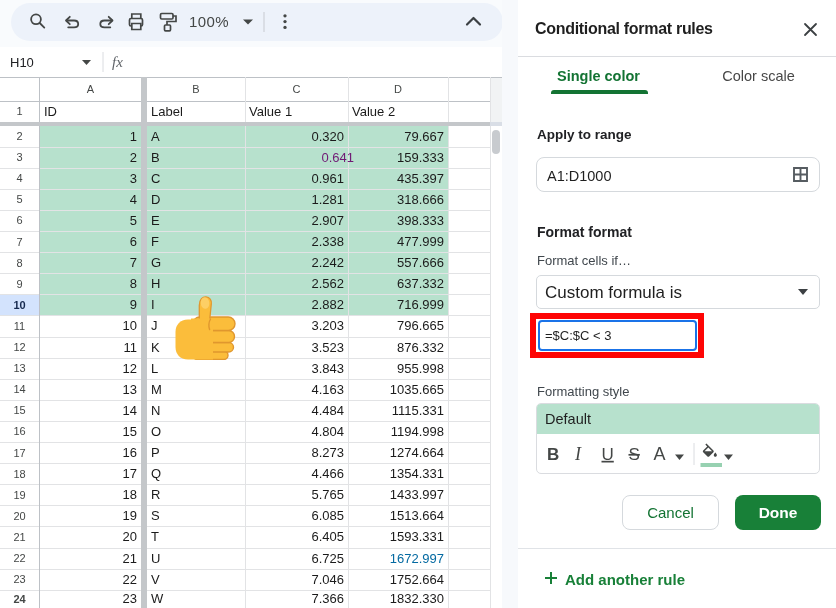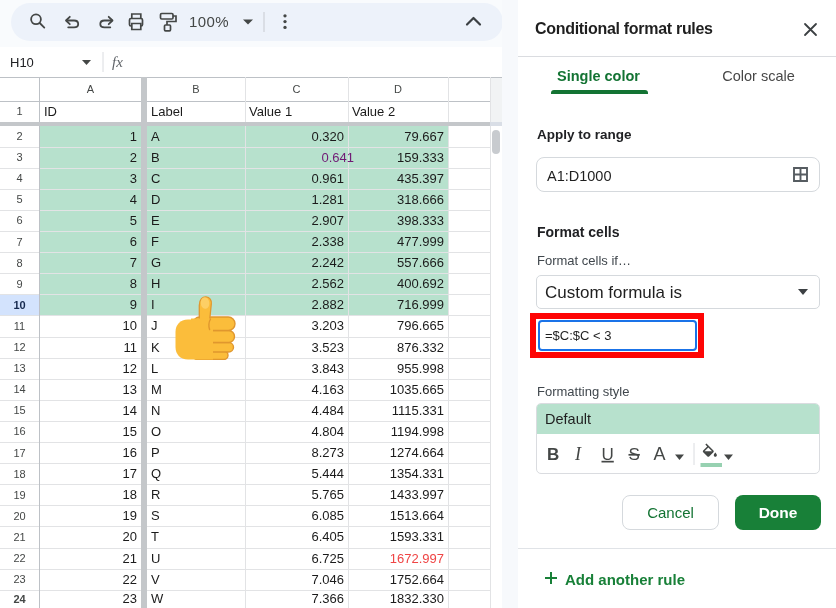--- a/index.html
+++ b/index.html
@@ -121,21 +121,21 @@
 <div class="abs" style="left:151px;top:231.0px;height:21.1px;display:flex;align-items:center;font-size:13px;color:#1b1b1b">F</div>
 <div class="abs" style="left:245px;top:231.0px;width:99px;height:21.1px;display:flex;align-items:center;justify-content:flex-end;font-size:13px;color:#1b1b1b">2.338</div>
 <div class="abs" style="left:348px;top:231.0px;width:96px;height:21.1px;display:flex;align-items:center;justify-content:flex-end;font-size:13px;color:#1b1b1b">477.999</div>
 <div class="abs" style="left:40px;top:252.1px;width:97px;height:21.1px;display:flex;align-items:center;justify-content:flex-end;font-size:13px;color:#1b1b1b">7</div>
 <div class="abs" style="left:151px;top:252.1px;height:21.1px;display:flex;align-items:center;font-size:13px;color:#1b1b1b">G</div>
 <div class="abs" style="left:245px;top:252.1px;width:99px;height:21.1px;display:flex;align-items:center;justify-content:flex-end;font-size:13px;color:#1b1b1b">2.242</div>
 <div class="abs" style="left:348px;top:252.1px;width:96px;height:21.1px;display:flex;align-items:center;justify-content:flex-end;font-size:13px;color:#1b1b1b">557.666</div>
 <div class="abs" style="left:40px;top:273.2px;width:97px;height:21.1px;display:flex;align-items:center;justify-content:flex-end;font-size:13px;color:#1b1b1b">8</div>
 <div class="abs" style="left:151px;top:273.2px;height:21.1px;display:flex;align-items:center;font-size:13px;color:#1b1b1b">H</div>
 <div class="abs" style="left:245px;top:273.2px;width:99px;height:21.1px;display:flex;align-items:center;justify-content:flex-end;font-size:13px;color:#1b1b1b">2.562</div>
-<div class="abs" style="left:348px;top:273.2px;width:96px;height:21.1px;display:flex;align-items:center;justify-content:flex-end;font-size:13px;color:#1b1b1b">400.692</div>
+<div class="abs" style="left:348px;top:273.2px;width:96px;height:21.1px;display:flex;align-items:center;justify-content:flex-end;font-size:13px;color:#1b1b1b">637.332</div>
 <div class="abs" style="left:40px;top:294.3px;width:97px;height:21.1px;display:flex;align-items:center;justify-content:flex-end;font-size:13px;color:#1b1b1b">9</div>
 <div class="abs" style="left:151px;top:294.3px;height:21.1px;display:flex;align-items:center;font-size:13px;color:#1b1b1b">I</div>
 <div class="abs" style="left:245px;top:294.3px;width:99px;height:21.1px;display:flex;align-items:center;justify-content:flex-end;font-size:13px;color:#1b1b1b">2.882</div>
 <div class="abs" style="left:348px;top:294.3px;width:96px;height:21.1px;display:flex;align-items:center;justify-content:flex-end;font-size:13px;color:#1b1b1b">716.999</div>
 <div class="abs" style="left:40px;top:315.4px;width:97px;height:21.1px;display:flex;align-items:center;justify-content:flex-end;font-size:13px;color:#1b1b1b">10</div>
 <div class="abs" style="left:151px;top:315.4px;height:21.1px;display:flex;align-items:center;font-size:13px;color:#1b1b1b">J</div>
 <div class="abs" style="left:245px;top:315.4px;width:99px;height:21.1px;display:flex;align-items:center;justify-content:flex-end;font-size:13px;color:#1b1b1b">3.203</div>
 <div class="abs" style="left:348px;top:315.4px;width:96px;height:21.1px;display:flex;align-items:center;justify-content:flex-end;font-size:13px;color:#1b1b1b">796.665</div>
 <div class="abs" style="left:40px;top:336.5px;width:97px;height:21.1px;display:flex;align-items:center;justify-content:flex-end;font-size:13px;color:#1b1b1b">11</div>
 <div class="abs" style="left:151px;top:336.5px;height:21.1px;display:flex;align-items:center;font-size:13px;color:#1b1b1b">K</div>
@@ -156,38 +156,38 @@
 <div class="abs" style="left:40px;top:420.9px;width:97px;height:21.1px;display:flex;align-items:center;justify-content:flex-end;font-size:13px;color:#1b1b1b">15</div>
 <div class="abs" style="left:151px;top:420.9px;height:21.1px;display:flex;align-items:center;font-size:13px;color:#1b1b1b">O</div>
 <div class="abs" style="left:245px;top:420.9px;width:99px;height:21.1px;display:flex;align-items:center;justify-content:flex-end;font-size:13px;color:#1b1b1b">4.804</div>
 <div class="abs" style="left:348px;top:420.9px;width:96px;height:21.1px;display:flex;align-items:center;justify-content:flex-end;font-size:13px;color:#1b1b1b">1194.998</div>
 <div class="abs" style="left:40px;top:442.0px;width:97px;height:21.1px;display:flex;align-items:center;justify-content:flex-end;font-size:13px;color:#1b1b1b">16</div>
 <div class="abs" style="left:151px;top:442.0px;height:21.1px;display:flex;align-items:center;font-size:13px;color:#1b1b1b">P</div>
 <div class="abs" style="left:245px;top:442.0px;width:99px;height:21.1px;display:flex;align-items:center;justify-content:flex-end;font-size:13px;color:#1b1b1b">8.273</div>
 <div class="abs" style="left:348px;top:442.0px;width:96px;height:21.1px;display:flex;align-items:center;justify-content:flex-end;font-size:13px;color:#1b1b1b">1274.664</div>
 <div class="abs" style="left:40px;top:463.1px;width:97px;height:21.1px;display:flex;align-items:center;justify-content:flex-end;font-size:13px;color:#1b1b1b">17</div>
 <div class="abs" style="left:151px;top:463.1px;height:21.1px;display:flex;align-items:center;font-size:13px;color:#1b1b1b">Q</div>
-<div class="abs" style="left:245px;top:463.1px;width:99px;height:21.1px;display:flex;align-items:center;justify-content:flex-end;font-size:13px;color:#1b1b1b">5.444</div>
+<div class="abs" style="left:245px;top:463.1px;width:99px;height:21.1px;display:flex;align-items:center;justify-content:flex-end;font-size:13px;color:#1b1b1b">4.466</div>
 <div class="abs" style="left:348px;top:463.1px;width:96px;height:21.1px;display:flex;align-items:center;justify-content:flex-end;font-size:13px;color:#1b1b1b">1354.331</div>
 <div class="abs" style="left:40px;top:484.2px;width:97px;height:21.1px;display:flex;align-items:center;justify-content:flex-end;font-size:13px;color:#1b1b1b">18</div>
 <div class="abs" style="left:151px;top:484.2px;height:21.1px;display:flex;align-items:center;font-size:13px;color:#1b1b1b">R</div>
 <div class="abs" style="left:245px;top:484.2px;width:99px;height:21.1px;display:flex;align-items:center;justify-content:flex-end;font-size:13px;color:#1b1b1b">5.765</div>
 <div class="abs" style="left:348px;top:484.2px;width:96px;height:21.1px;display:flex;align-items:center;justify-content:flex-end;font-size:13px;color:#1b1b1b">1433.997</div>
 <div class="abs" style="left:40px;top:505.3px;width:97px;height:21.1px;display:flex;align-items:center;justify-content:flex-end;font-size:13px;color:#1b1b1b">19</div>
 <div class="abs" style="left:151px;top:505.3px;height:21.1px;display:flex;align-items:center;font-size:13px;color:#1b1b1b">S</div>
 <div class="abs" style="left:245px;top:505.3px;width:99px;height:21.1px;display:flex;align-items:center;justify-content:flex-end;font-size:13px;color:#1b1b1b">6.085</div>
 <div class="abs" style="left:348px;top:505.3px;width:96px;height:21.1px;display:flex;align-items:center;justify-content:flex-end;font-size:13px;color:#1b1b1b">1513.664</div>
 <div class="abs" style="left:40px;top:526.4px;width:97px;height:21.1px;display:flex;align-items:center;justify-content:flex-end;font-size:13px;color:#1b1b1b">20</div>
 <div class="abs" style="left:151px;top:526.4px;height:21.1px;display:flex;align-items:center;font-size:13px;color:#1b1b1b">T</div>
 <div class="abs" style="left:245px;top:526.4px;width:99px;height:21.1px;display:flex;align-items:center;justify-content:flex-end;font-size:13px;color:#1b1b1b">6.405</div>
 <div class="abs" style="left:348px;top:526.4px;width:96px;height:21.1px;display:flex;align-items:center;justify-content:flex-end;font-size:13px;color:#1b1b1b">1593.331</div>
 <div class="abs" style="left:40px;top:547.5px;width:97px;height:21.1px;display:flex;align-items:center;justify-content:flex-end;font-size:13px;color:#1b1b1b">21</div>
 <div class="abs" style="left:151px;top:547.5px;height:21.1px;display:flex;align-items:center;font-size:13px;color:#1b1b1b">U</div>
 <div class="abs" style="left:245px;top:547.5px;width:99px;height:21.1px;display:flex;align-items:center;justify-content:flex-end;font-size:13px;color:#1b1b1b">6.725</div>
-<div class="abs" style="left:348px;top:547.5px;width:96px;height:21.1px;display:flex;align-items:center;justify-content:flex-end;font-size:13px;color:#ef4444">1672.997</div>
+<div class="abs" style="left:348px;top:547.5px;width:96px;height:21.1px;display:flex;align-items:center;justify-content:flex-end;font-size:13px;color:#0369a1">1672.997</div>
 <div class="abs" style="left:40px;top:568.6px;width:97px;height:21.1px;display:flex;align-items:center;justify-content:flex-end;font-size:13px;color:#1b1b1b">22</div>
 <div class="abs" style="left:151px;top:568.6px;height:21.1px;display:flex;align-items:center;font-size:13px;color:#1b1b1b">V</div>
 <div class="abs" style="left:245px;top:568.6px;width:99px;height:21.1px;display:flex;align-items:center;justify-content:flex-end;font-size:13px;color:#1b1b1b">7.046</div>
 <div class="abs" style="left:348px;top:568.6px;width:96px;height:21.1px;display:flex;align-items:center;justify-content:flex-end;font-size:13px;color:#1b1b1b">1752.664</div>
 <div class="abs" style="left:40px;top:589.7px;width:97px;height:18.3px;display:flex;align-items:center;justify-content:flex-end;font-size:13px;color:#1b1b1b">23</div>
 <div class="abs" style="left:151px;top:589.7px;height:18.3px;display:flex;align-items:center;font-size:13px;color:#1b1b1b">W</div>
 <div class="abs" style="left:245px;top:589.7px;width:99px;height:18.3px;display:flex;align-items:center;justify-content:flex-end;font-size:13px;color:#1b1b1b">7.366</div>
 <div class="abs" style="left:348px;top:589.7px;width:96px;height:18.3px;display:flex;align-items:center;justify-content:flex-end;font-size:13px;color:#1b1b1b">1832.330</div>
 <div class="abs" style="left:492px;top:130px;width:8px;height:24px;background:#c8cbcf;border-radius:4px"></div>
 <svg class="abs" style="left:175px;top:296px" width="61" height="64" viewBox="0 0 61 64">
@@ -211,21 +211,21 @@
 <div class="abs" style="left:518px;top:56px;width:318px;height:1px;background:#dadce0"></div>
 <div class="abs" style="left:550px;top:68px;width:97px;text-align:center;font-size:14.5px;font-weight:bold;color:#137333">Single color</div>
 <div class="abs" style="left:710px;top:68px;width:97px;text-align:center;font-size:14.5px;color:#474747">Color scale</div>
 <div class="abs" style="left:551px;top:90px;width:97px;height:3.5px;background:#137333;border-radius:3px 3px 0 0"></div>
 <div class="abs" style="left:537px;top:127px;font-size:13.5px;font-weight:bold;color:#202124">Apply to range</div>
 <div class="abs" style="left:536px;top:157px;width:284px;height:35px;border:1px solid #d5d9dd;border-radius:8px;background:#fff"></div>
 <div class="abs" style="left:547px;top:158px;height:35px;display:flex;align-items:center;font-size:14.5px;color:#1f1f1f">A1:D1000</div>
 <svg class="abs" style="left:792px;top:166px" width="17" height="17" viewBox="0 0 17 17">
     <path d="M2 2 H15 V15 H2 Z M2 8.5 H15 M8.5 2 V15" stroke="#565c61" stroke-width="1.9" fill="none"></path>
   </svg>
-<div class="abs" style="left:537px;top:224px;font-size:14px;font-weight:bold;color:#202124">Format cells</div>
+<div class="abs" style="left:537px;top:224px;font-size:14px;font-weight:bold;color:#202124">Format format</div>
 <div class="abs" style="left:537px;top:253px;font-size:13px;color:#40474d">Format cells if…</div>
 <div class="abs" style="left:536px;top:275px;width:284px;height:34px;border:1px solid #d5d9dd;border-radius:5px;background:#fff"></div>
 <div class="abs" style="left:545px;top:276px;height:34px;display:flex;align-items:center;font-size:17px;color:#1f1f1f">Custom formula is</div>
 <svg class="abs" style="left:797px;top:288px" width="12" height="8" viewBox="0 0 12 8">
     <path d="M1 1 L6 7 L11 1 Z" fill="#3c4043"></path>
   </svg>
 <div class="abs" style="left:530px;top:313px;width:174px;height:45px;border:6px solid #fe0505"></div>
 <div class="abs" style="left:538px;top:320px;width:159px;height:31px;border:2px solid #1a73e8;border-radius:4px;background:#fff"></div>
 <div class="abs" style="left:545px;top:320px;height:31px;display:flex;align-items:center;font-size:13px;color:#1f1f1f">=$C:$C &lt; 3</div>
 <div class="abs" style="left:537px;top:384px;font-size:13px;color:#40474d">Formatting style</div>

